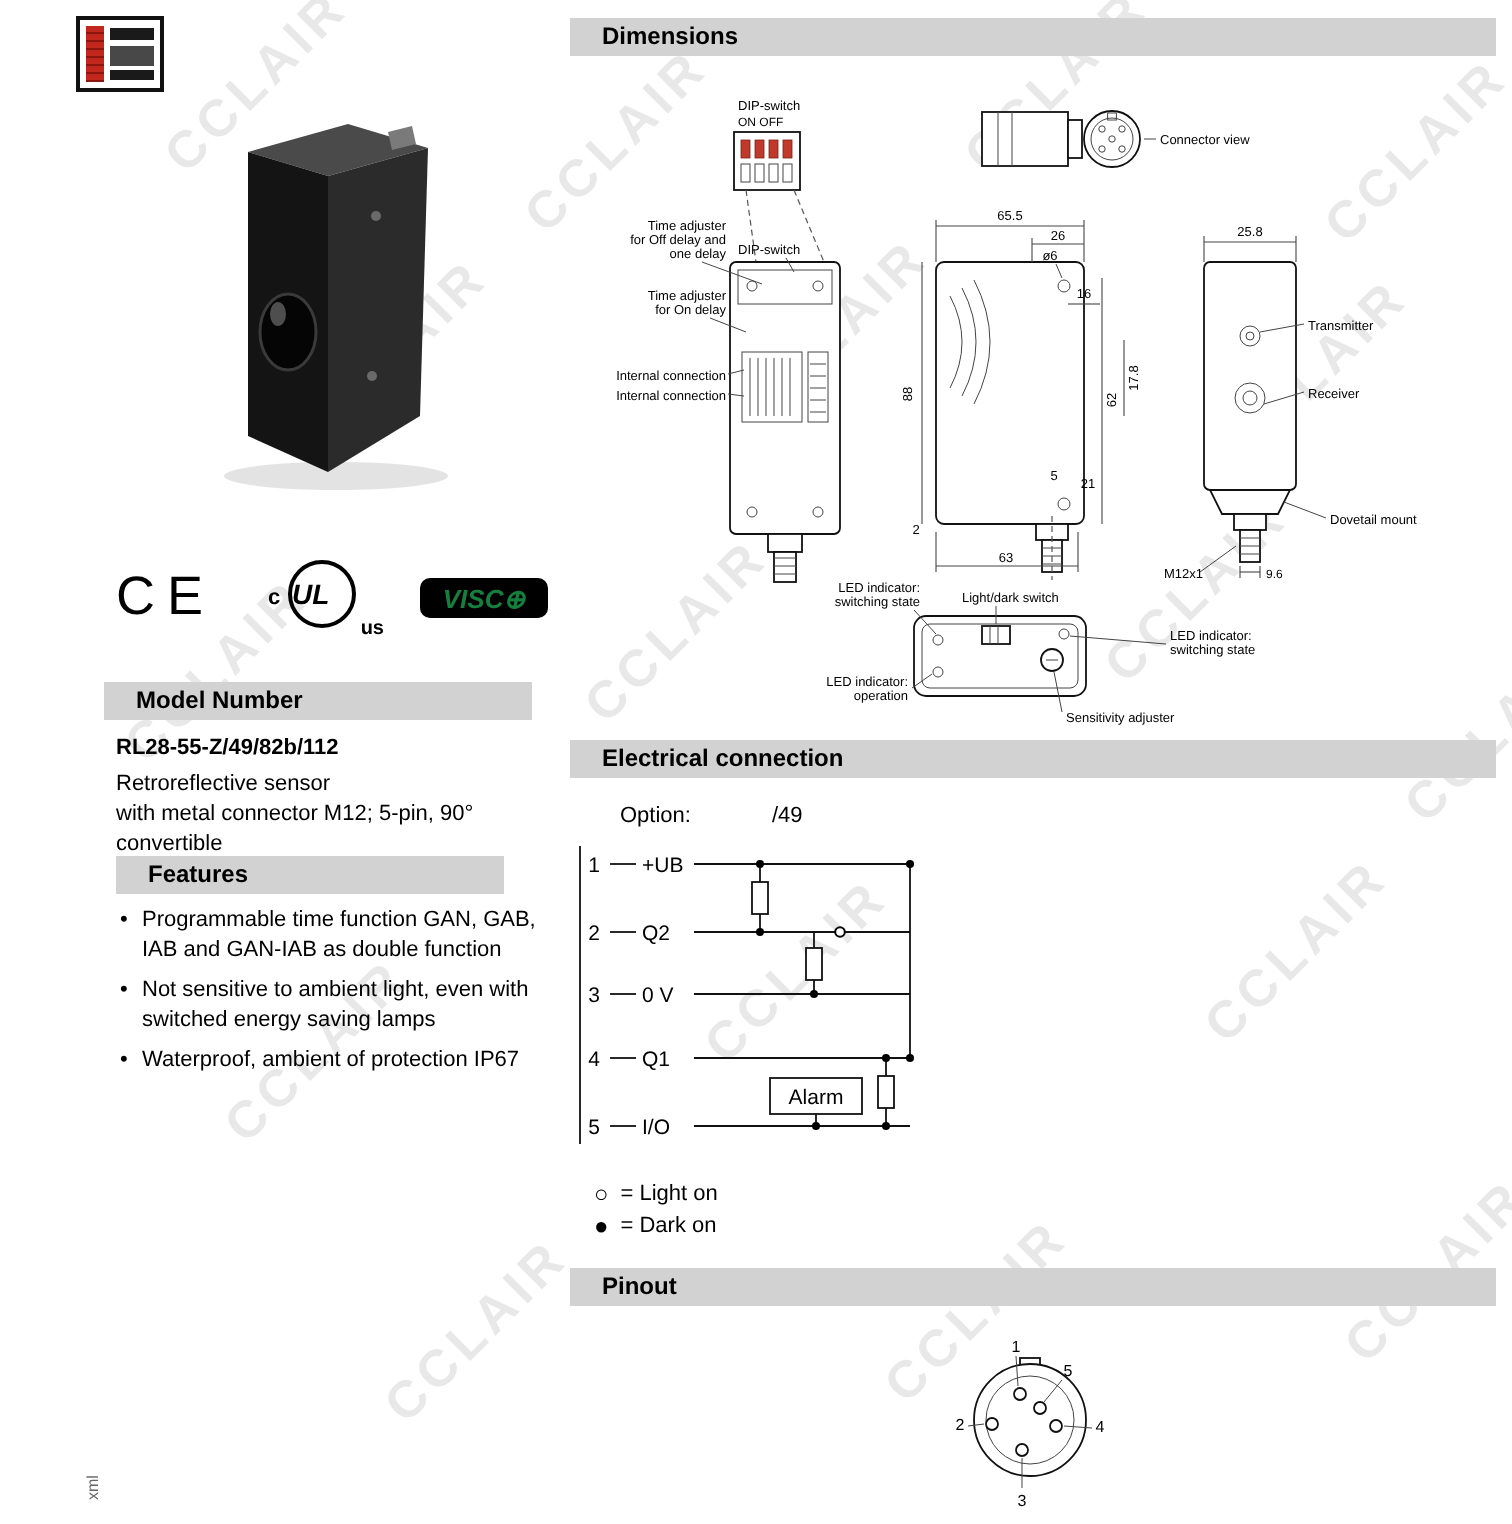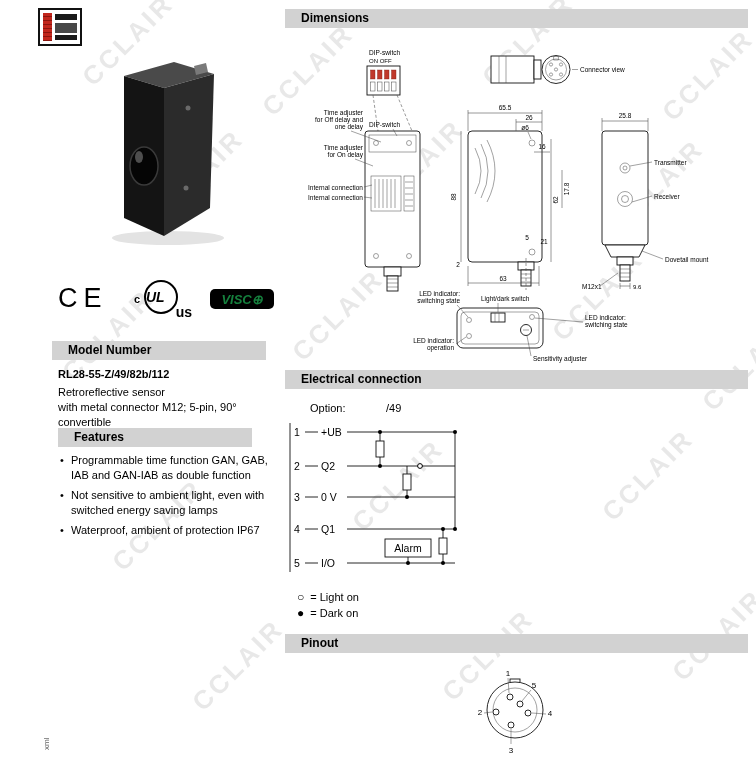--- a/index.html
+++ b/index.html
@@ -30,21 +30,21 @@
   .lb2 { height:10px; background:#484848; }
   .lb3 { height:5px; background:#1a1a1a; }
 
   
   .ce { position:absolute; left:58px; top:283px; font-size:27px; letter-spacing:6px; }
   .ul-wrap { position:absolute; left:134px; top:280px; width:58px; height:40px; }
   .ul-circle { position:absolute; left:10px; top:0; width:34px; height:34px; border:2.5px solid #000;
                border-radius:50%; display:flex; align-items:center; 
                font-weight:bold; font-style:italic; font-size:14px; }
   .ul-c  { position:absolute; left:0; top:13px; font-size:11px; font-weight:bold; }
-  .ul-us { position:absolute; right:0; bottom:0; font-size:14px; font-weight:bold; }
+  .ul-us { position:absolute; right:0; bottom:0; font-size:10px; font-weight:bold; }
   .visc { position:absolute; left:210px; top:289px; width:64px; height:20px; background:#000;
           color:#15803d; border-radius:5px; display:flex; align-items:center; justify-content:center;
           font-weight:bold; font-style:italic; font-size:13px; }
 
   
   .features { position:absolute; left:58px; top:453px; width:216px; }
   .feat { position:relative; padding-left:13px; margin-bottom:6px; font-size:11px; line-height:1.32; }
   .feat::before { content:"•"; position:absolute; left:2px; }
 
   

